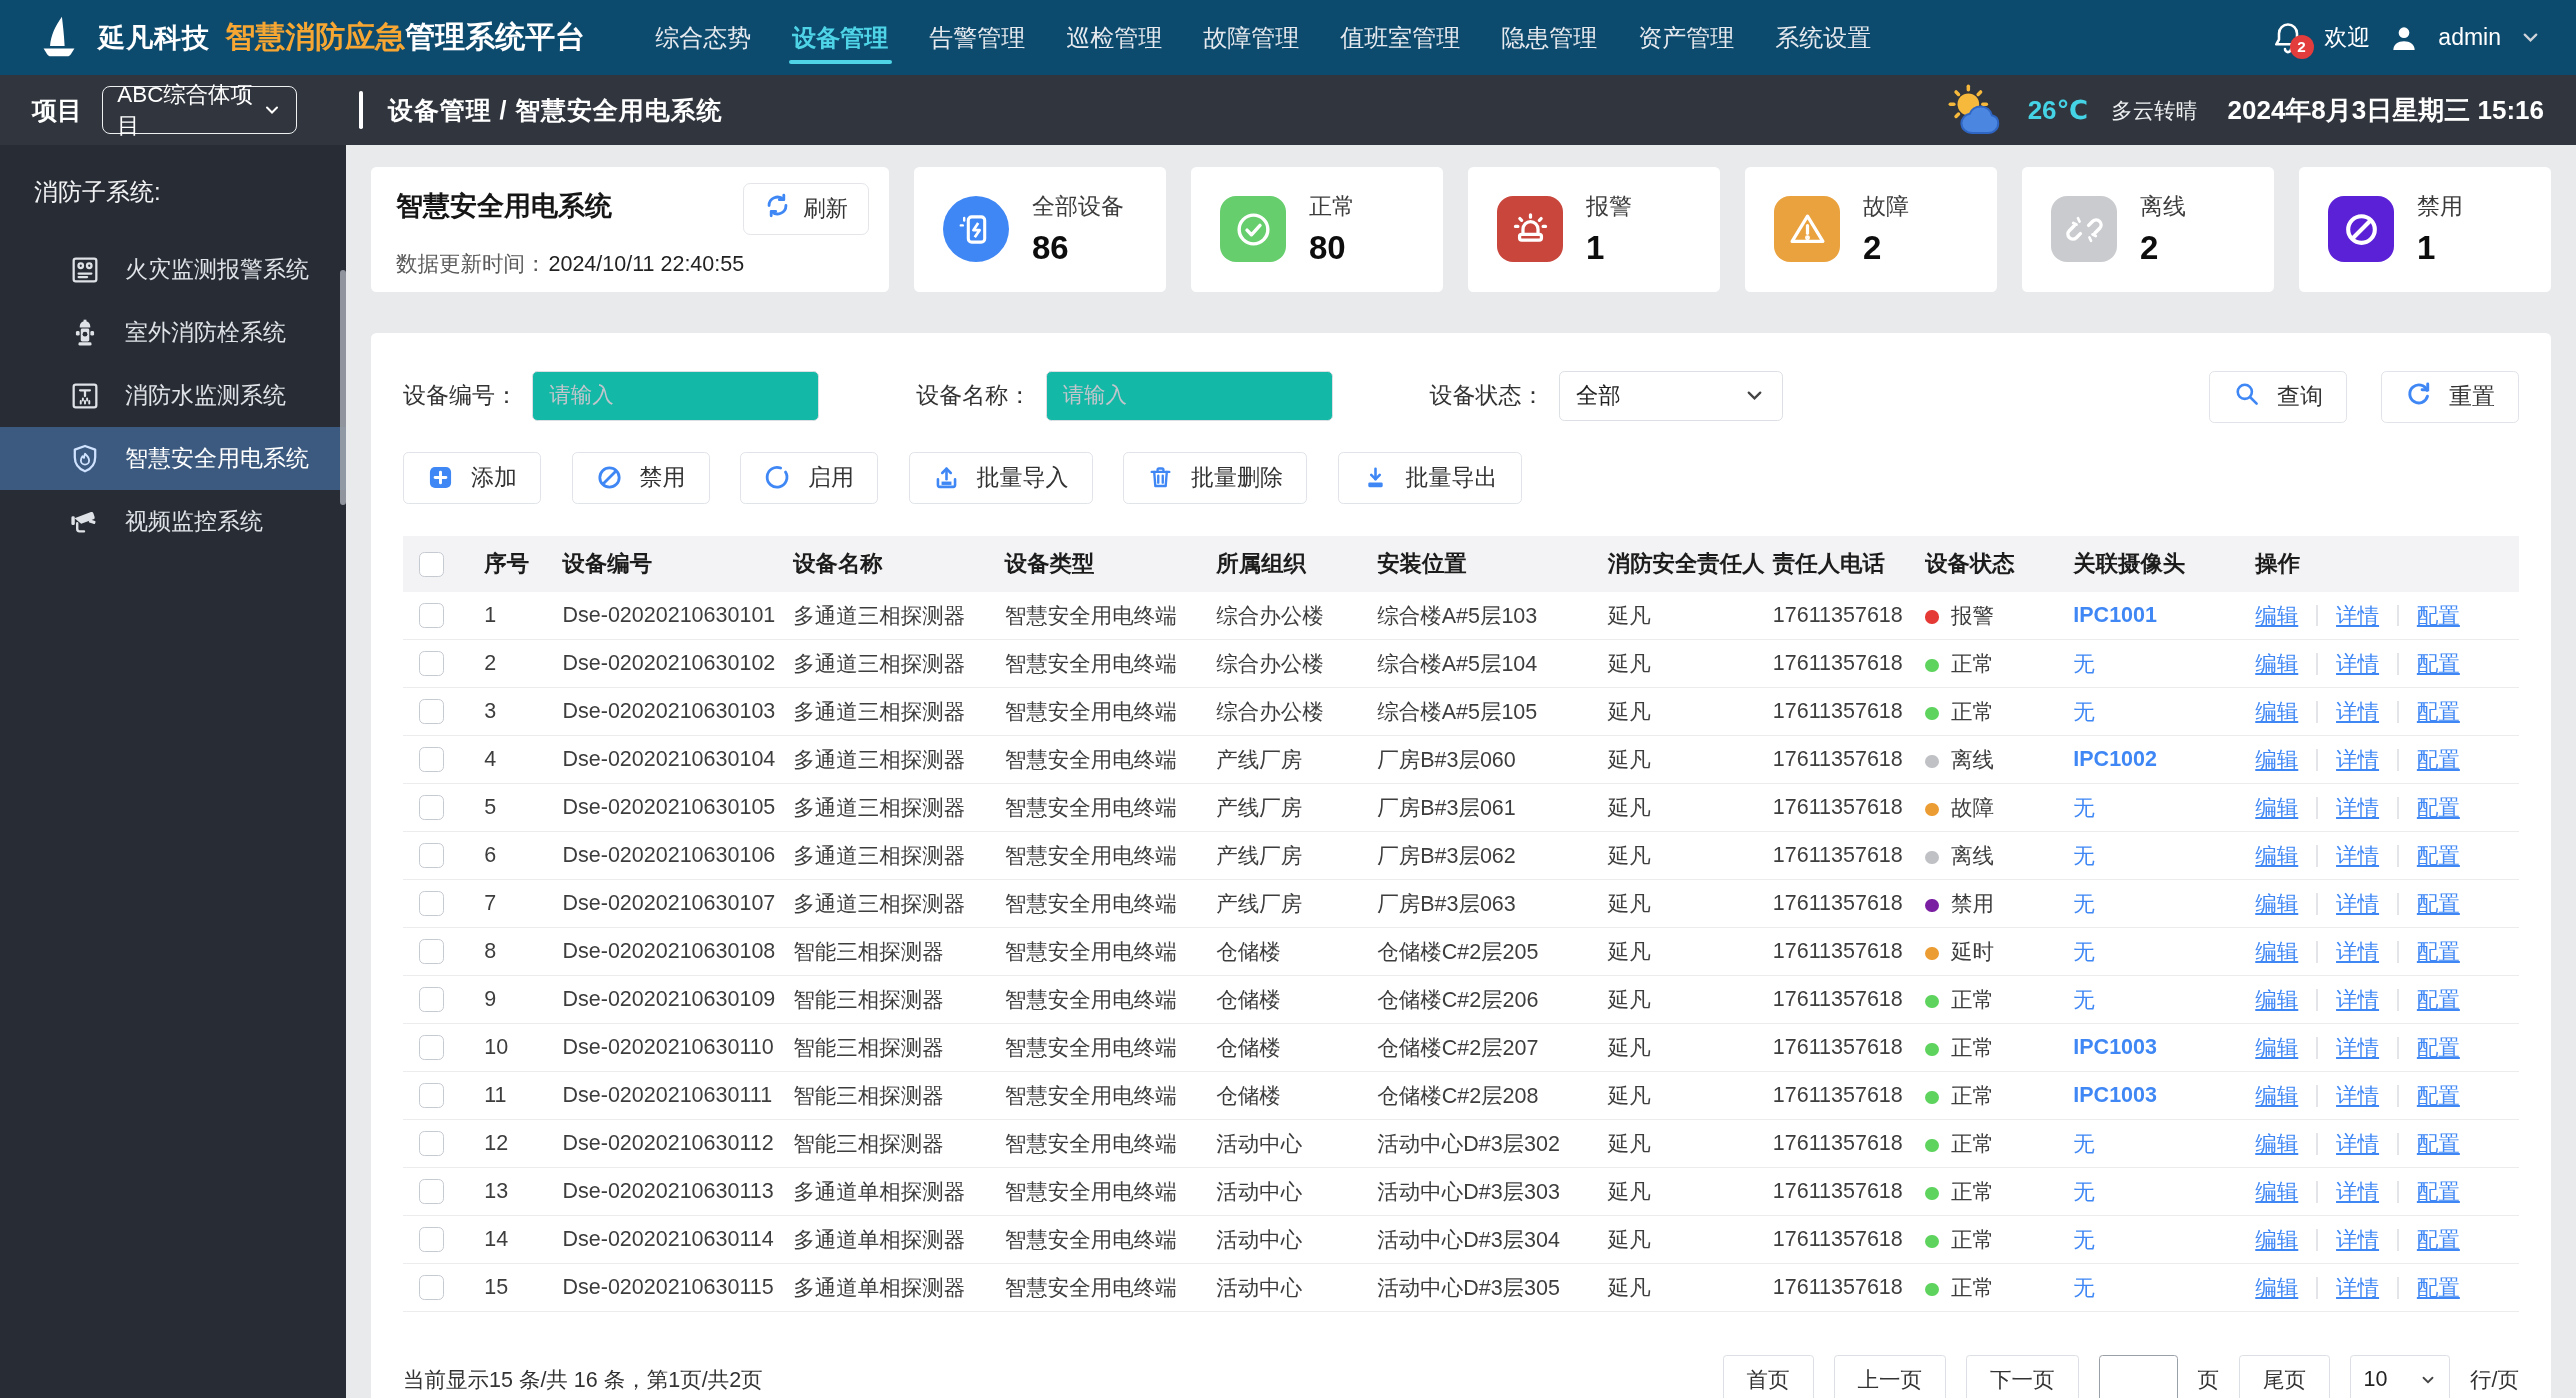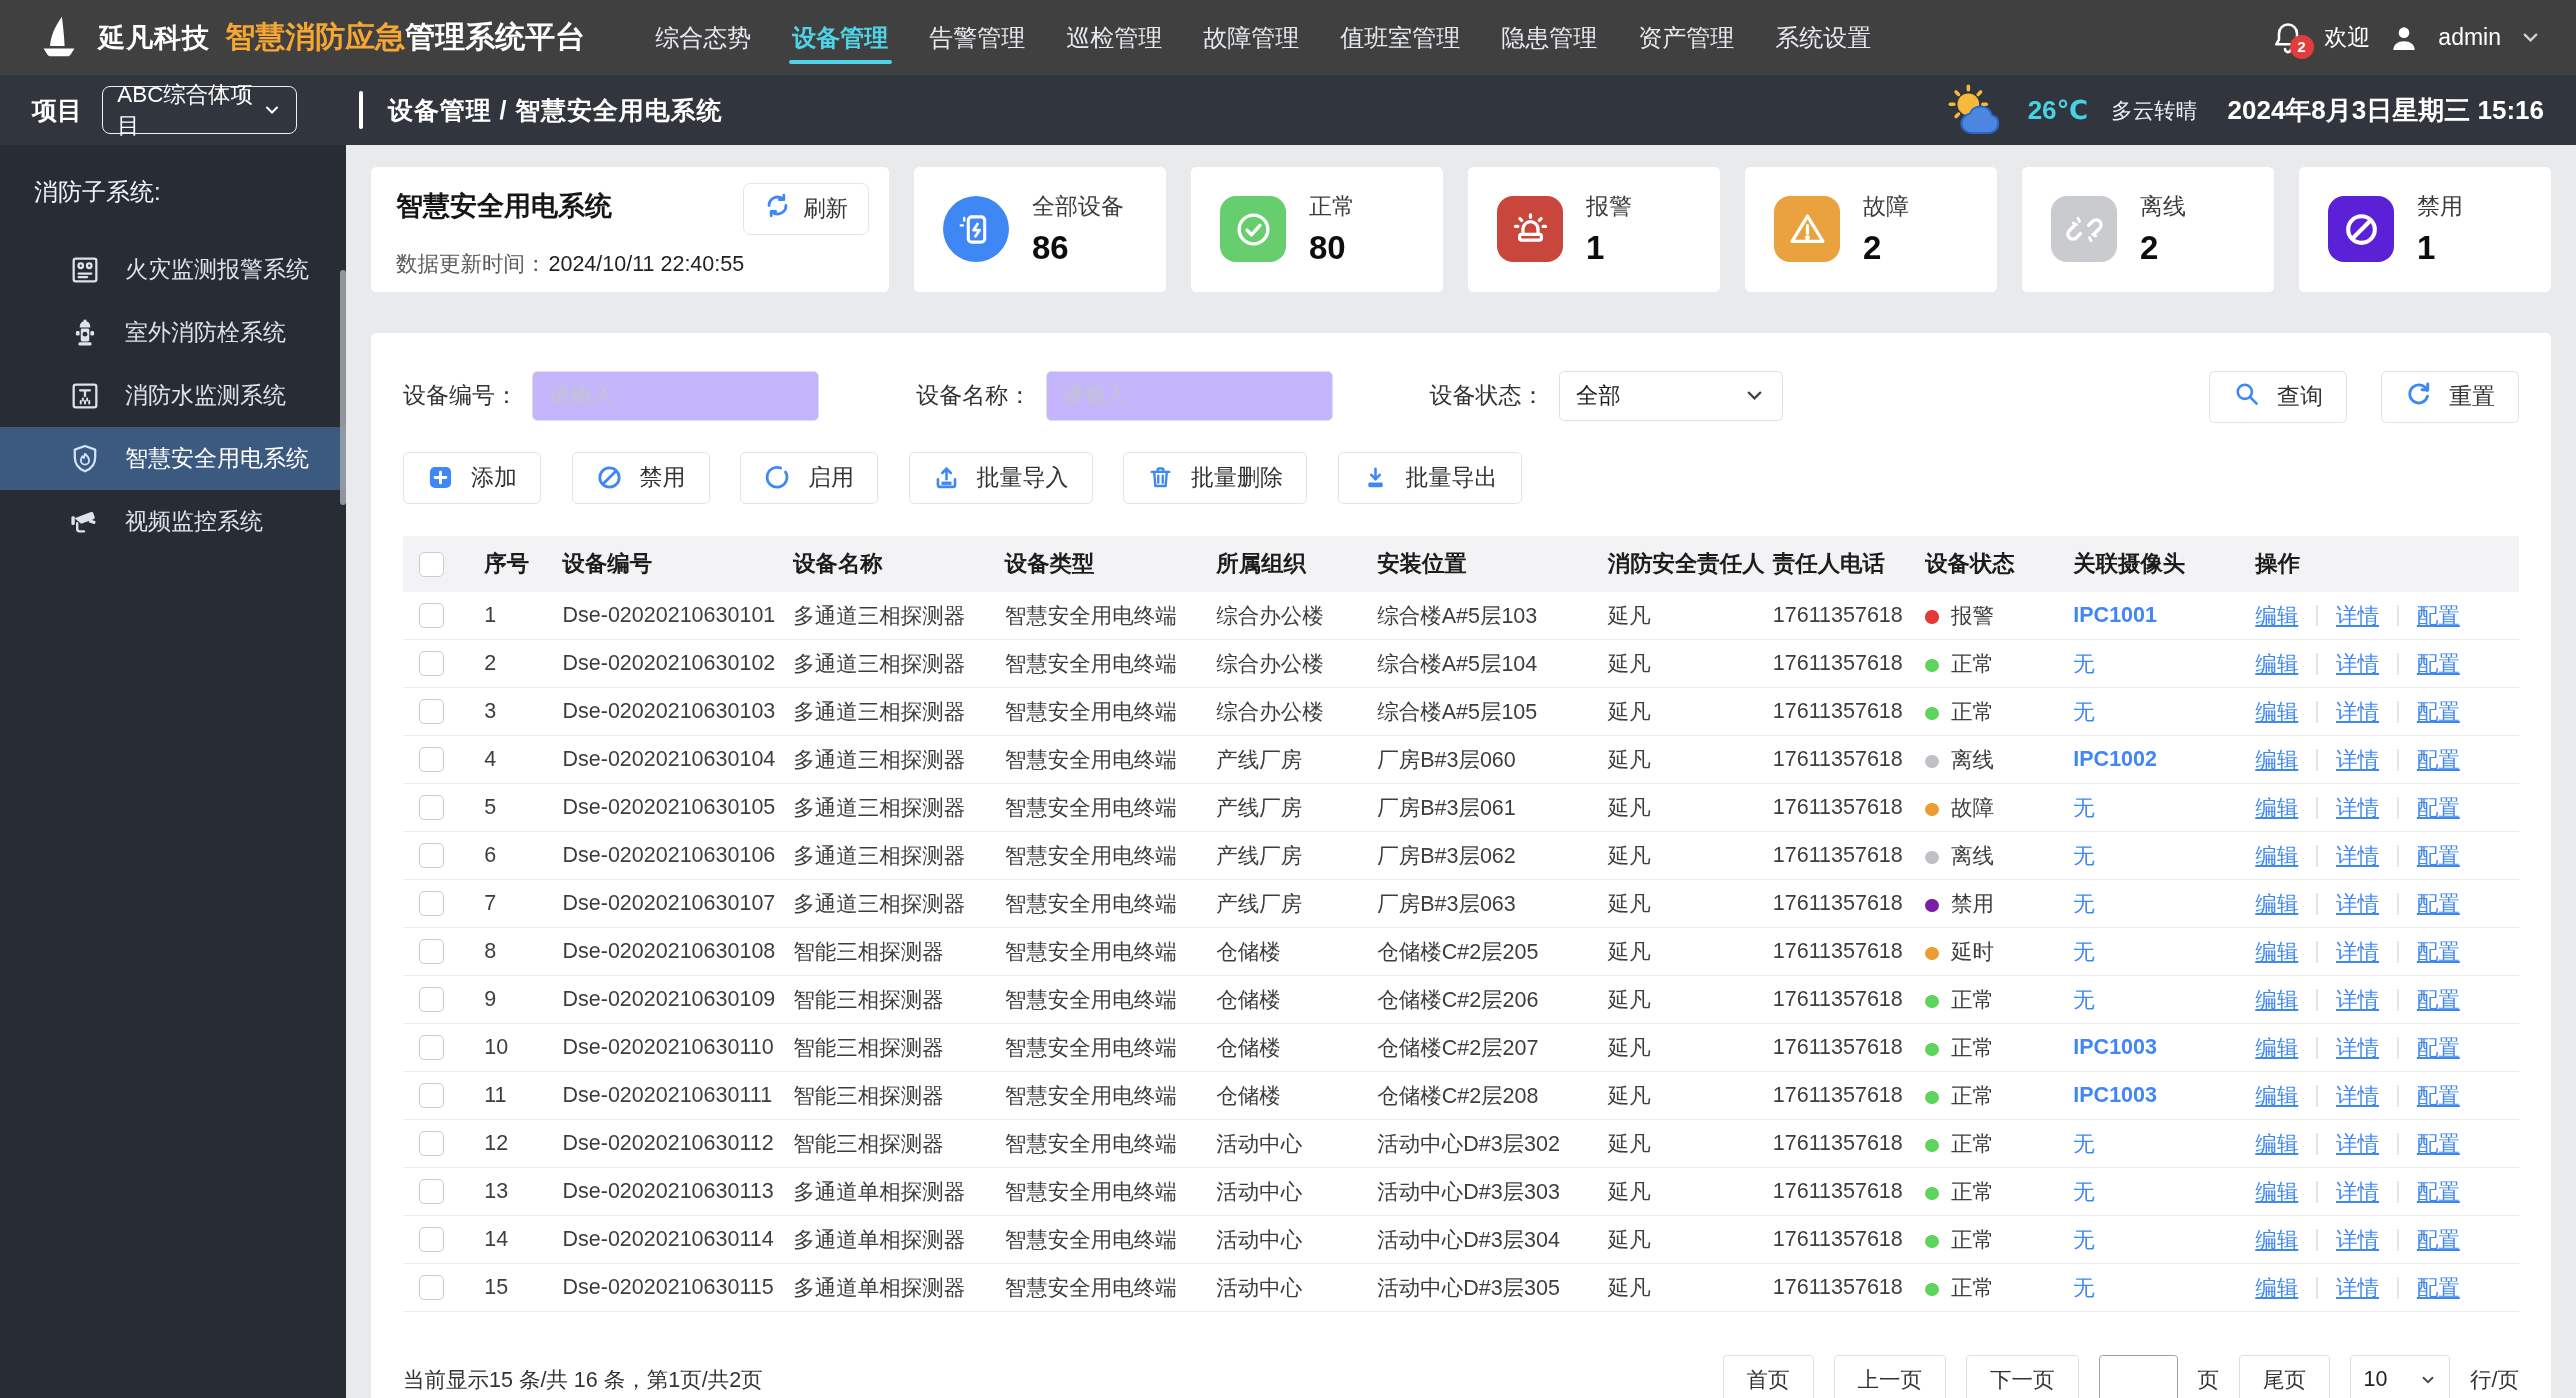--- a/index.html
+++ b/index.html
@@ -1,20 +1,20 @@
 <!DOCTYPE html>
 <html style="font-size:14.3px"><head>
 <meta charset="utf-8">
 <style>
   * { box-sizing: border-box; margin: 0; padding: 0; }
   html,body { width: 2576px; height: 1398px; }
   body { font-family: "Liberation Sans", "DejaVu Sans", sans-serif; background:#e9eaec; overflow:hidden; }
 
   
-  .topbar { height:75px; background:#404040; display:flex; align-items:center; padding:0 34px; color:#fff; }
+  .topbar { height:75px; background:#0c4a6e; display:flex; align-items:center; padding:0 34px; color:#fff; }
   .brand { display:flex; align-items:center; gap:14.3px; flex-shrink:0; }
   .logo svg { width:50px; height:50px; display:block; }
   .brand-company { font-size:27px; font-weight:700; letter-spacing:0.9px; }
   .brand-title { font-size:30px; font-weight:700; margin-left:1px; white-space:nowrap; }
   .brand-highlight { color:#f6a632; }
   .brand-suffix { color:#fff; }
   .main-nav { display:flex; gap:41px; margin-left:70px; }
   .nav-item { font-size:24px; color:#e7eaee; line-height:75px; position:relative; cursor:pointer; white-space:nowrap; }
   .nav-item.active { color:#4ed4e6; font-weight:700; }
   .nav-item.active::after { content:""; position:absolute; left:-3.6px; right:-3.6px; bottom:10.8px; height:4.5px; background:#4ed4e6; border-radius:2.7px; }
@@ -69,21 +69,21 @@
   .stat-icon.circle { border-radius:50%; }
   .stat-icon svg { width:41px; height:41px; }
   .stat-label { font-size:23px; color:#3c3c3c; margin-bottom:7.2px; white-space:nowrap; }
   .stat-value { font-size:33px; font-weight:700; color:#0d0d0d; }
 
   
   .panel { margin-top:41px; background:#fff; border-radius:5.4px; padding:38px 32px 0; flex:1; display:flex; flex-direction:column; }
   .filter-row { display:flex; align-items:flex-start; flex-shrink:0; }
   .fgroup { display:flex; align-items:center; gap:14.3px; margin-right:97px; }
   .flabel { font-size:23px; color:#333; white-space:nowrap; }
-  .finput { width:287px; height:50px; border:1.8px solid #dcdfe4; border-radius:5.4px; padding:0 16px; font-size:21.5px; color:#333; background:#c4b5fd; outline:none; font-family:inherit; }
+  .finput { width:287px; height:50px; border:1.8px solid #dcdfe4; border-radius:5.4px; padding:0 16px; font-size:21.5px; color:#333; background:#14b8a6; outline:none; font-family:inherit; }
   .finput::placeholder { color:#c2c6cc; }
   .fselect { width:224px; height:50px; border:1.8px solid #dcdfe4; border-radius:5.4px; display:flex; align-items:center; justify-content:space-between; padding:0 16px; font-size:22.4px; color:#222; cursor:pointer; background:#fff; }
   .fselect .chev { color:#444; }
   .filter-buttons { margin-left:auto; display:flex; gap:34px; }
   .btn { display:flex; align-items:center; gap:17px; height:52px; padding:0 23px; background:#fff; border:1.8px solid #e0e3e8; border-radius:5.4px; font-size:23px; color:#333; cursor:pointer; white-space:nowrap; }
   .btn svg { width:27px; height:27px; flex-shrink:0; }
   .action-row { display:flex; gap:30.5px; margin-top:29px; flex-shrink:0; }
 
   
   .data-table { width:100%; border-collapse:collapse; margin-top:32px; table-layout:fixed; }

